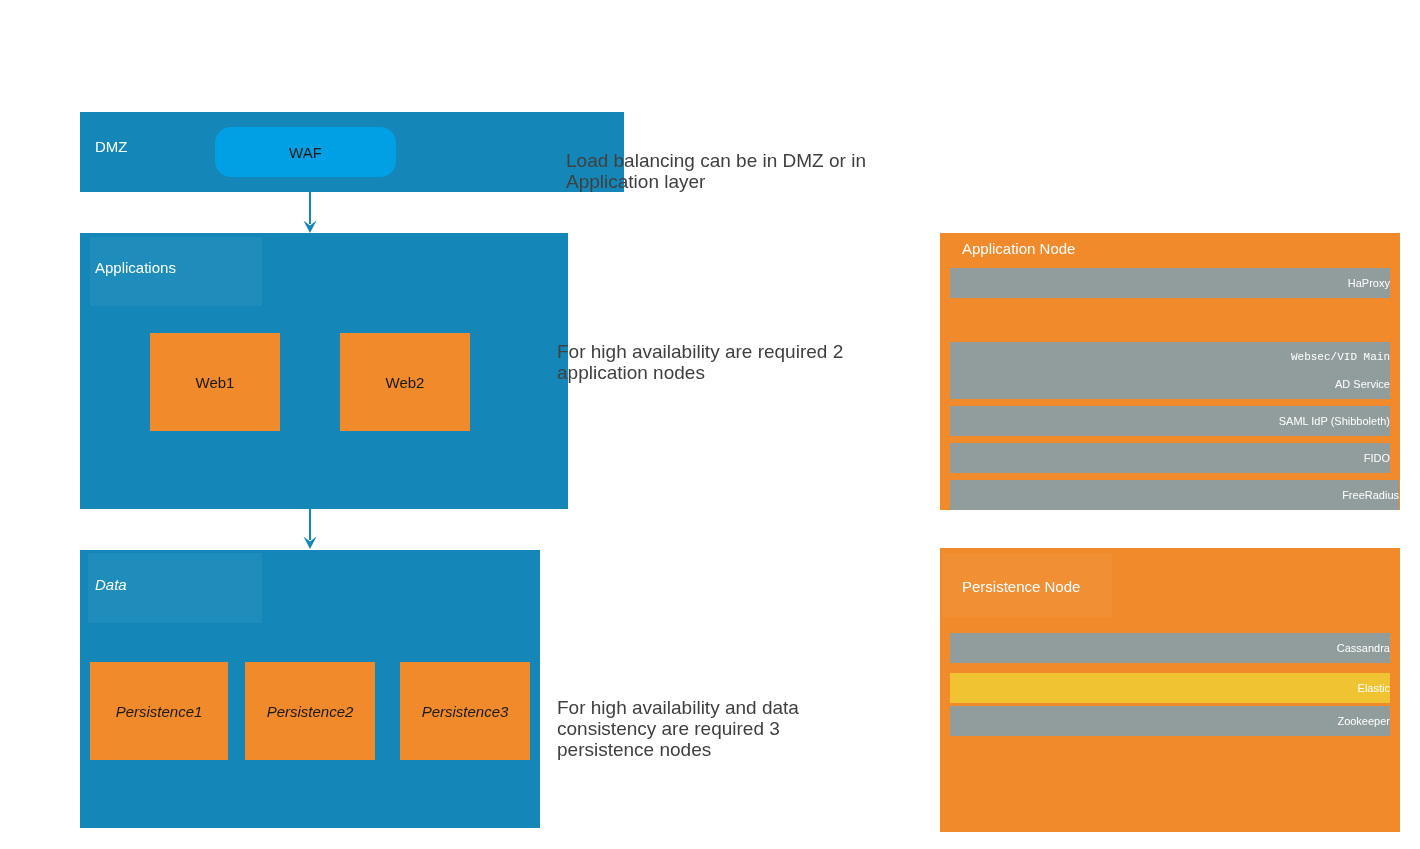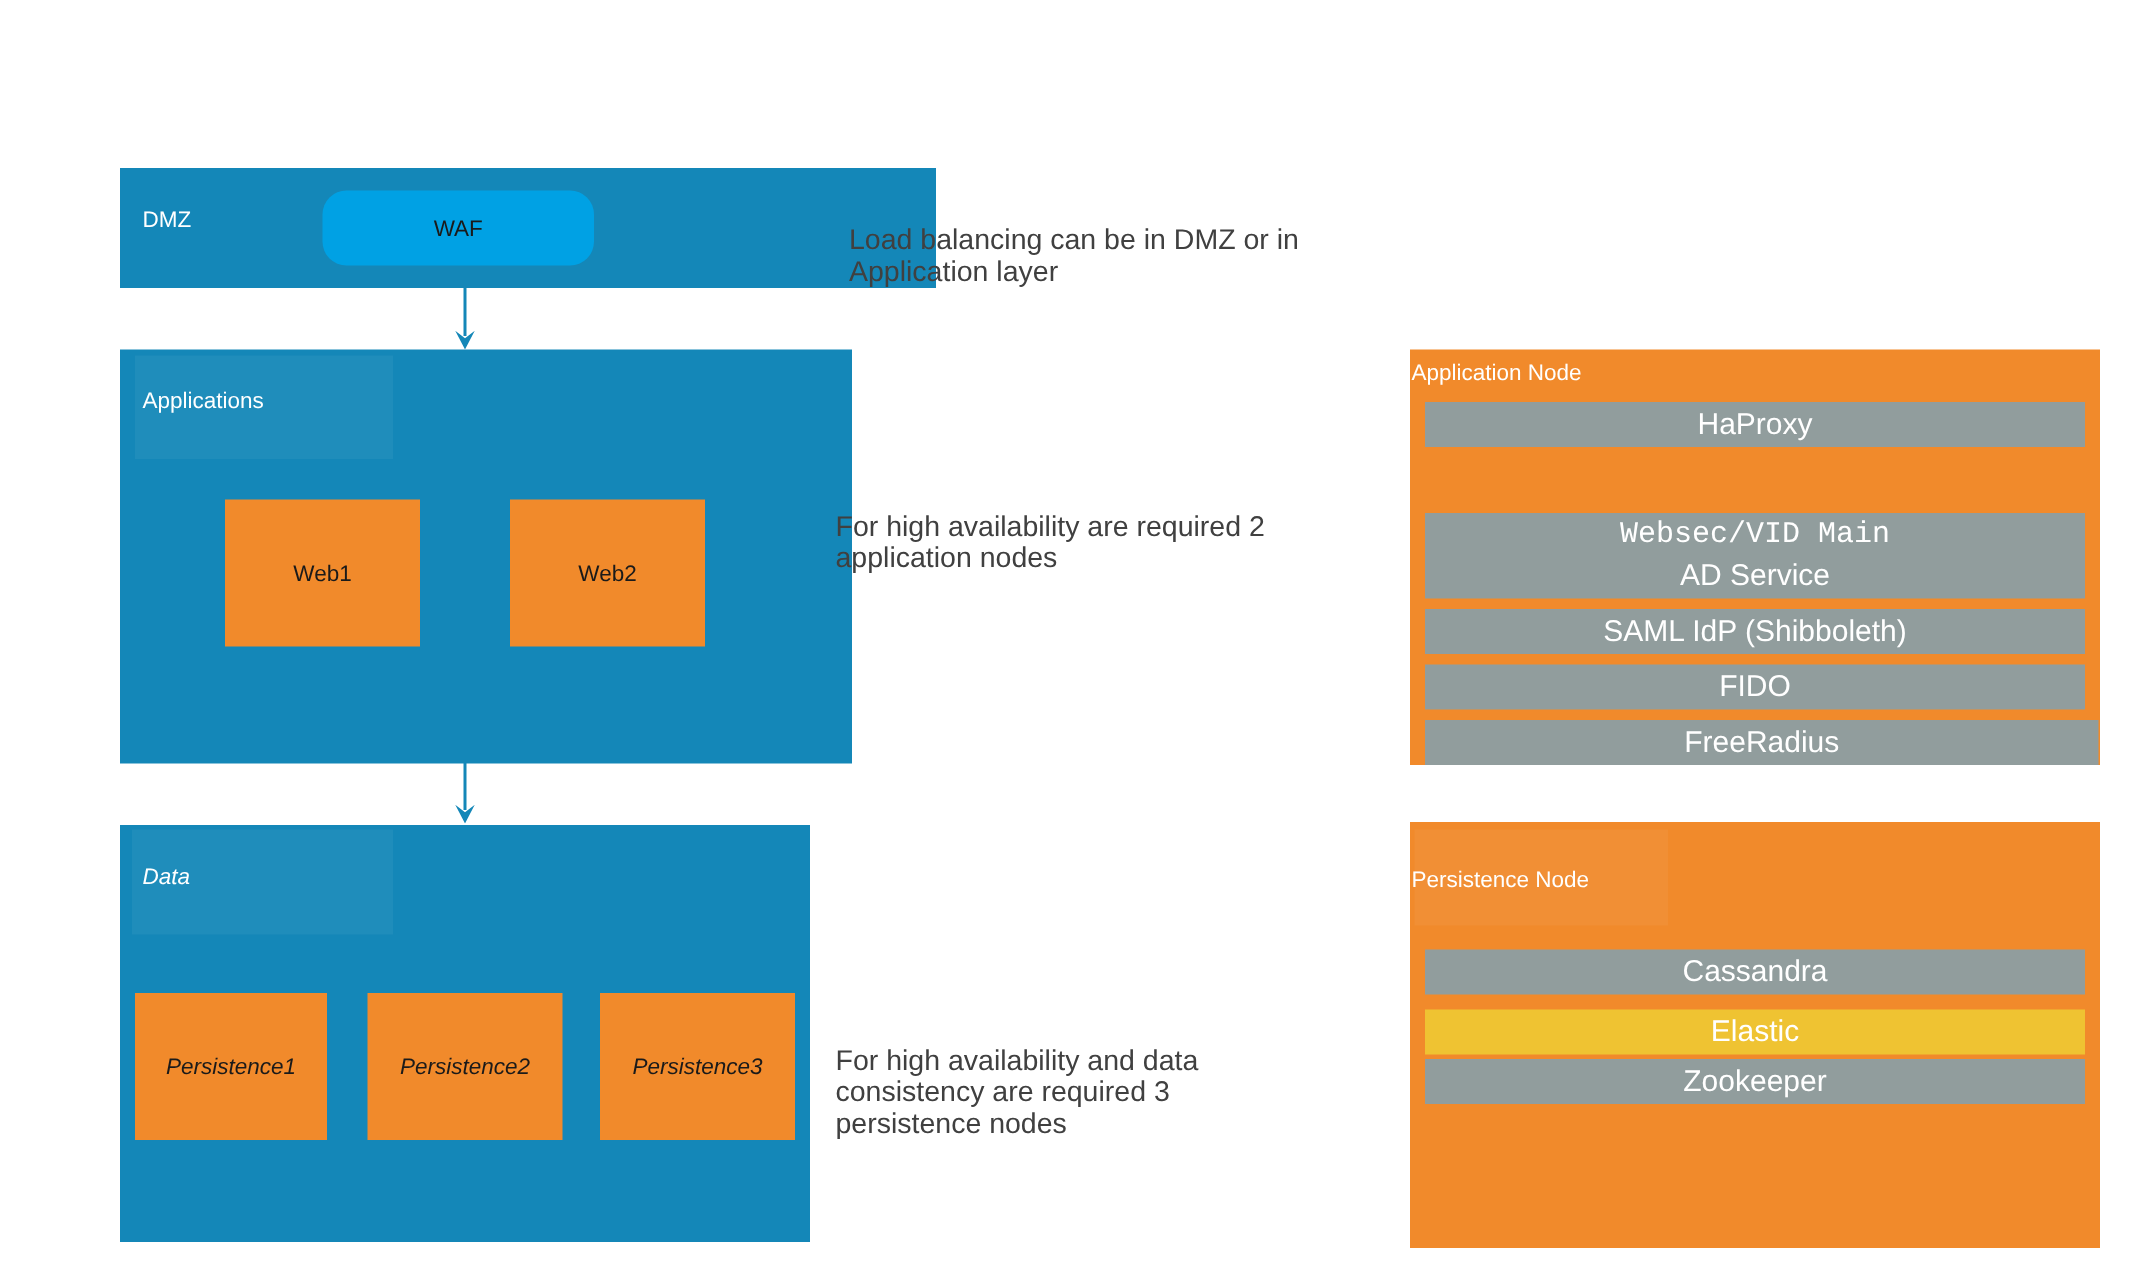--- a/index.html
+++ b/index.html
@@ -21,28 +21,28 @@
   .node {
     position: absolute;
     display: flex; align-items: center; justify-content: center;
     background: var(--node-orange, #F18A2B);
     color: var(--node-text, #1a1a1a);
     font-size: 15px; text-align: center;
   }
   .node.blue { background: var(--waf-blue, #00A1E4); border-radius: 16px; }
   .panel { position: absolute; background: var(--node-orange, #F18A2B); }
   .panel-title {
-    position: absolute; left: 1px;
+    position: absolute; left: 22px;
     color: #ffffff; font-size: 15px; line-height: 16px; white-space: nowrap;
   }
   .bar {
     position: absolute; left: 10px; width: 440px; height: 30px;
     background: var(--bar-gray, #919D9D);
     color: var(--bar-text, #fff);
-    font-size: 20px; line-height: 30px; text-align: center;
+    font-size: 11px; line-height: 30px; text-align: right;
     white-space: nowrap; overflow: hidden;
   }
   .bar.yellow { background: var(--elastic-yellow, #EFC332); }
   .bar.wide { width: 449px; }
   .annotation {
     position: absolute;
     color: var(--annotation-text, #404040);
     font-size: 19px; line-height: 21px;
   }
   .arrow { position: absolute; }
@@ -78,21 +78,21 @@
   </div>
 
   <svg class="arrow" style="left:300px; top:508px;" width="20" height="41" viewBox="0 0 20 41">
     <line x1="10" y1="0" x2="10" y2="32"></line>
     <polygon points="10,41 3.5,28.5 10,33.5 16.5,28.5"></polygon>
   </svg>
 
   <div class="layer" style="left:80px; top:550px; width:460px; height:278px;font-style:italic;">
     <div class="sheen" style="left:8px; top:3px; width:174px; height:70px;"></div>
     <div class="layer-label">Data</div>
-    <div class="node" style="left:10px; top:112px; width:128px; height:98px;">
+    <div class="node" style="left:10px; top:112px; width:138px; height:98px;">
       <span>Persistence1</span>
     </div>
     <div class="node" style="left:165px; top:112px; width:130px; height:98px;">
       <span>Persistence2</span>
     </div>
     <div class="node" style="left:320px; top:112px; width:130px; height:98px;">
       <span>Persistence3</span>
     </div>
   </div>
 

